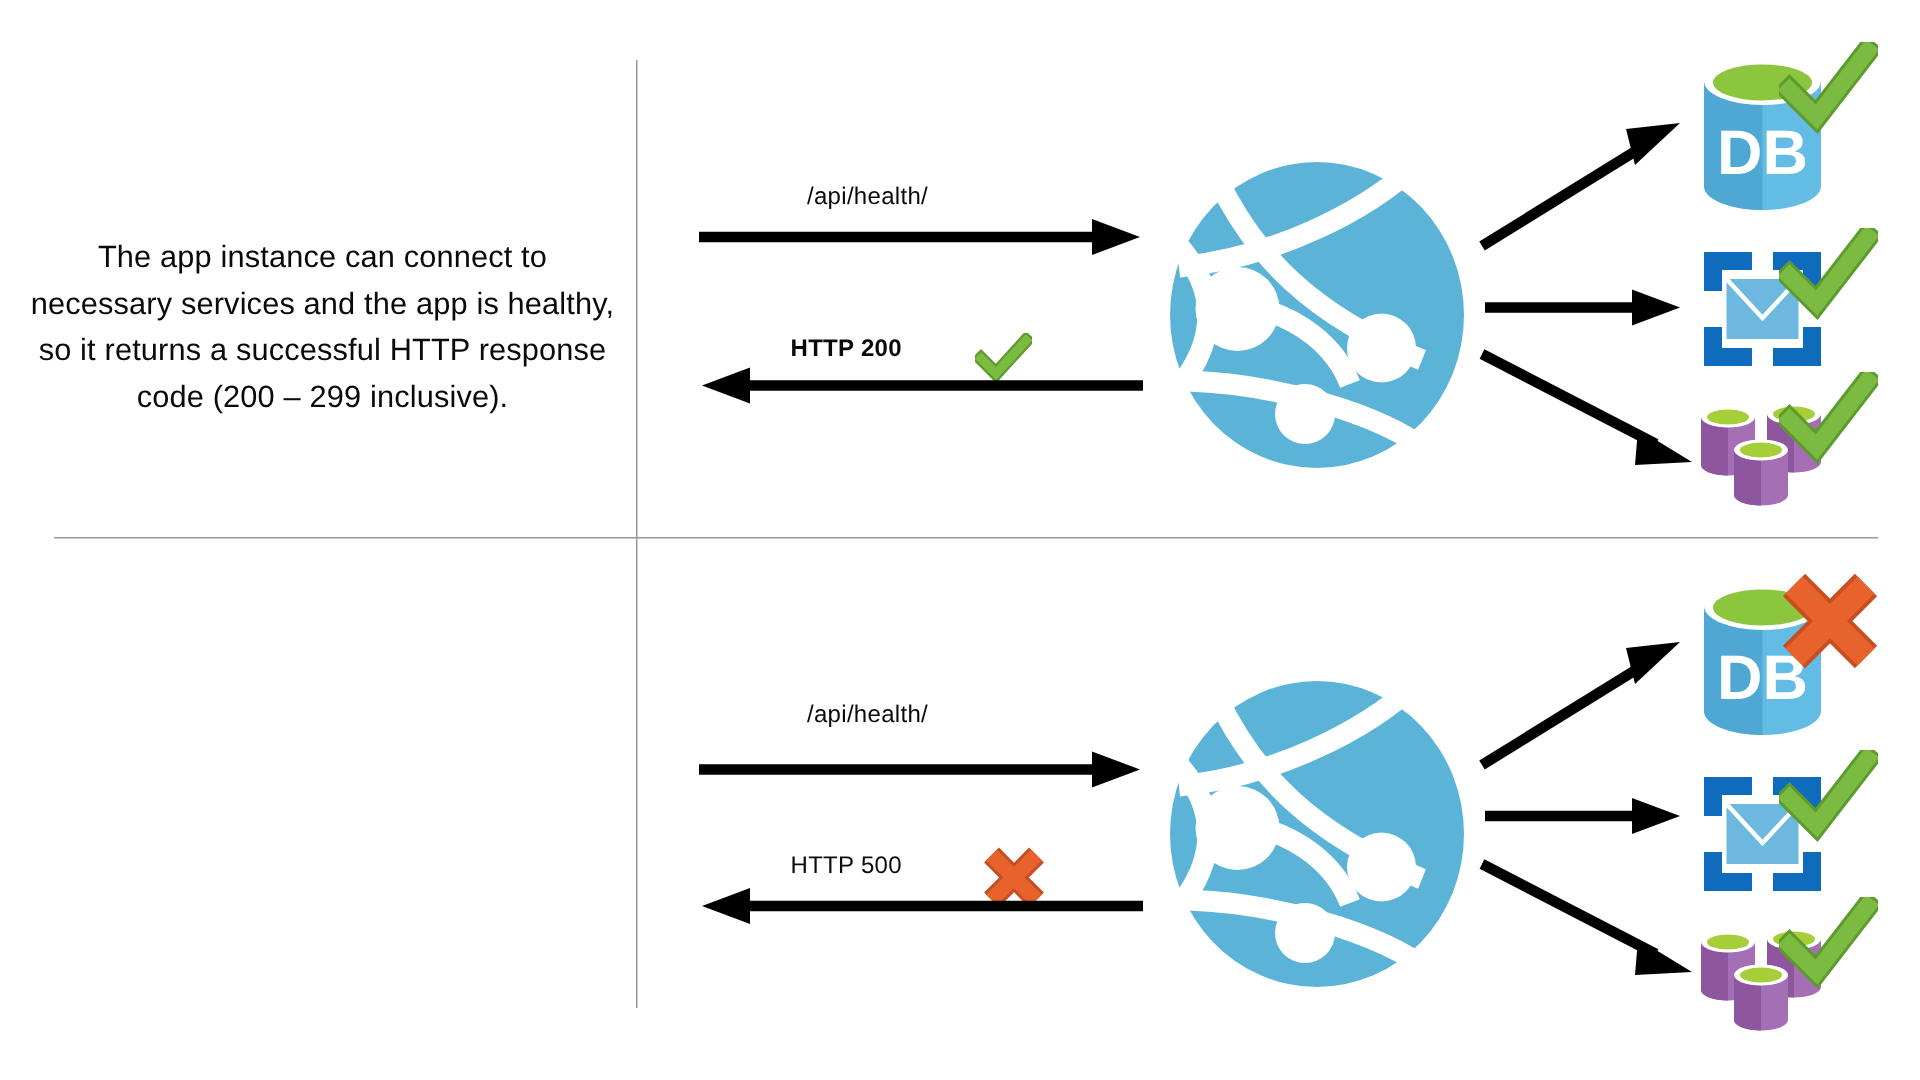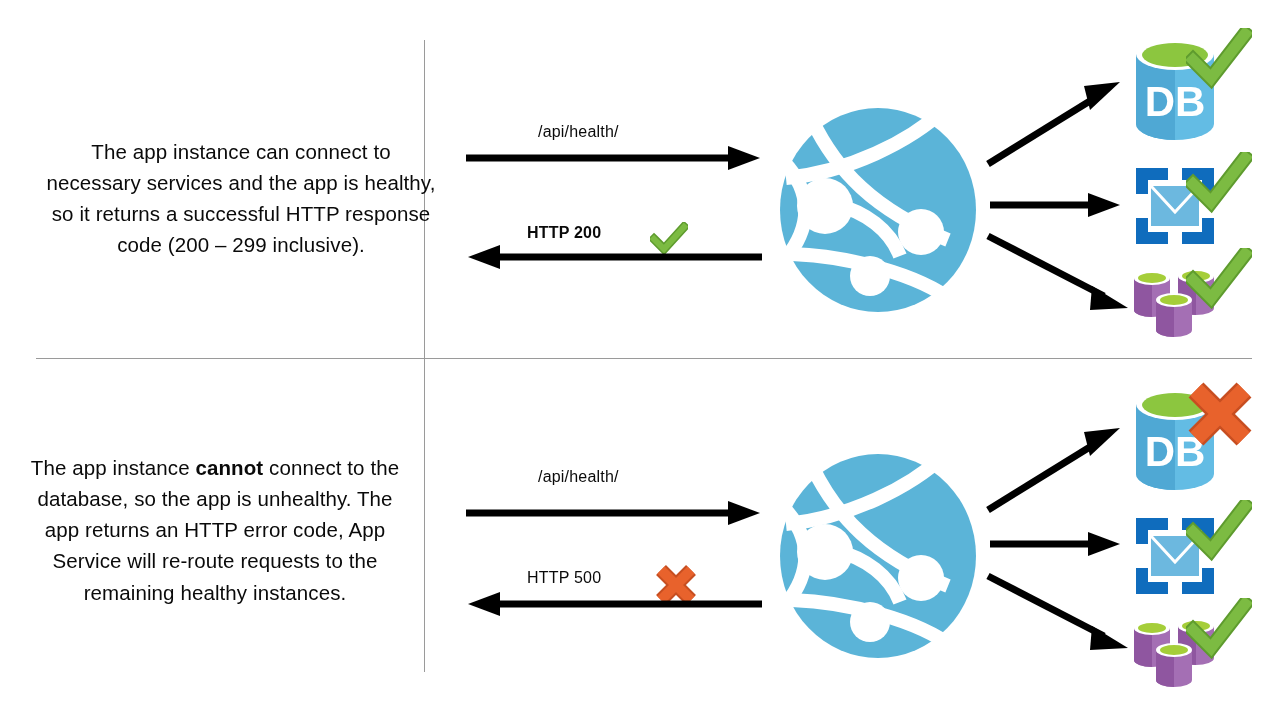--- a/index.html
+++ b/index.html
@@ -45,21 +45,21 @@
   .desc {
     position: absolute;
     left: 20px;
     width: 390px;
     text-align: center;
     font-size: 20.5px;
     line-height: 1.52;
     color: #0a0a0a;
     letter-spacing: 0.1px;
   }
-  .desc-top { top: 136px; margin-left: 26px; }
+  .desc-top { top: 156px; }
   .desc-bottom { top: 452px; }
   .desc b { font-weight: bold; }
 
   .arrow-label {
     position: absolute;
     font-size: 16px;
     color: #0a0a0a;
     white-space: nowrap;
     letter-spacing: 0.2px;
   }
@@ -173,23 +173,20 @@
       <path d="M26 38 L26 68 A 18 7 0 0 0 44 75 L44 38 Z" fill="#8F56A0"></path>
       <ellipse cx="44" cy="38" rx="18" ry="7" fill="#ffffff"></ellipse>
       <ellipse cx="44" cy="38" rx="14" ry="5" fill="#A5CE39"></ellipse>
     </g>
   </svg>
   <svg class="mark" style="left:1186px; top:248px;" width="66" height="62" viewBox="0 0 66 62">
     <path d="M7 32 L25 50 L59 6" fill="none" stroke="#5E9B2E" stroke-width="15" stroke-linecap="square" stroke-linejoin="miter"></path>
     <path d="M7 32 L25 50 L59 6" fill="none" stroke="#7CBB42" stroke-width="11" stroke-linecap="square" stroke-linejoin="miter"></path>
   </svg>
 
-  <div class="desc desc-bottom">
-    <span>The app instance </span><b>cannot</b><span> connect to the database, so the app is unhealthy. The app returns an HTTP error code, App Service will re-route requests to the remaining healthy instances.</span>
-  </div>
 
   <div class="arrow-label" style="left:538px; top:468px;">/api/health/</div>
   <svg class="arrow-line" style="left:466px; top:497px;" width="296" height="32" viewBox="0 0 296 32">
     <line x1="0" y1="16" x2="268" y2="16" stroke="#000000" stroke-width="7"></line>
     <polygon points="262,4 294,16 262,28" fill="#000000"></polygon>
   </svg>
 
   <div class="arrow-label" style="left:527px; top:569px;">HTTP 500</div>
   <svg class="mark" style="left:653px; top:562px;" width="46" height="46" viewBox="0 0 46 46">
     <g stroke-linecap="butt">

